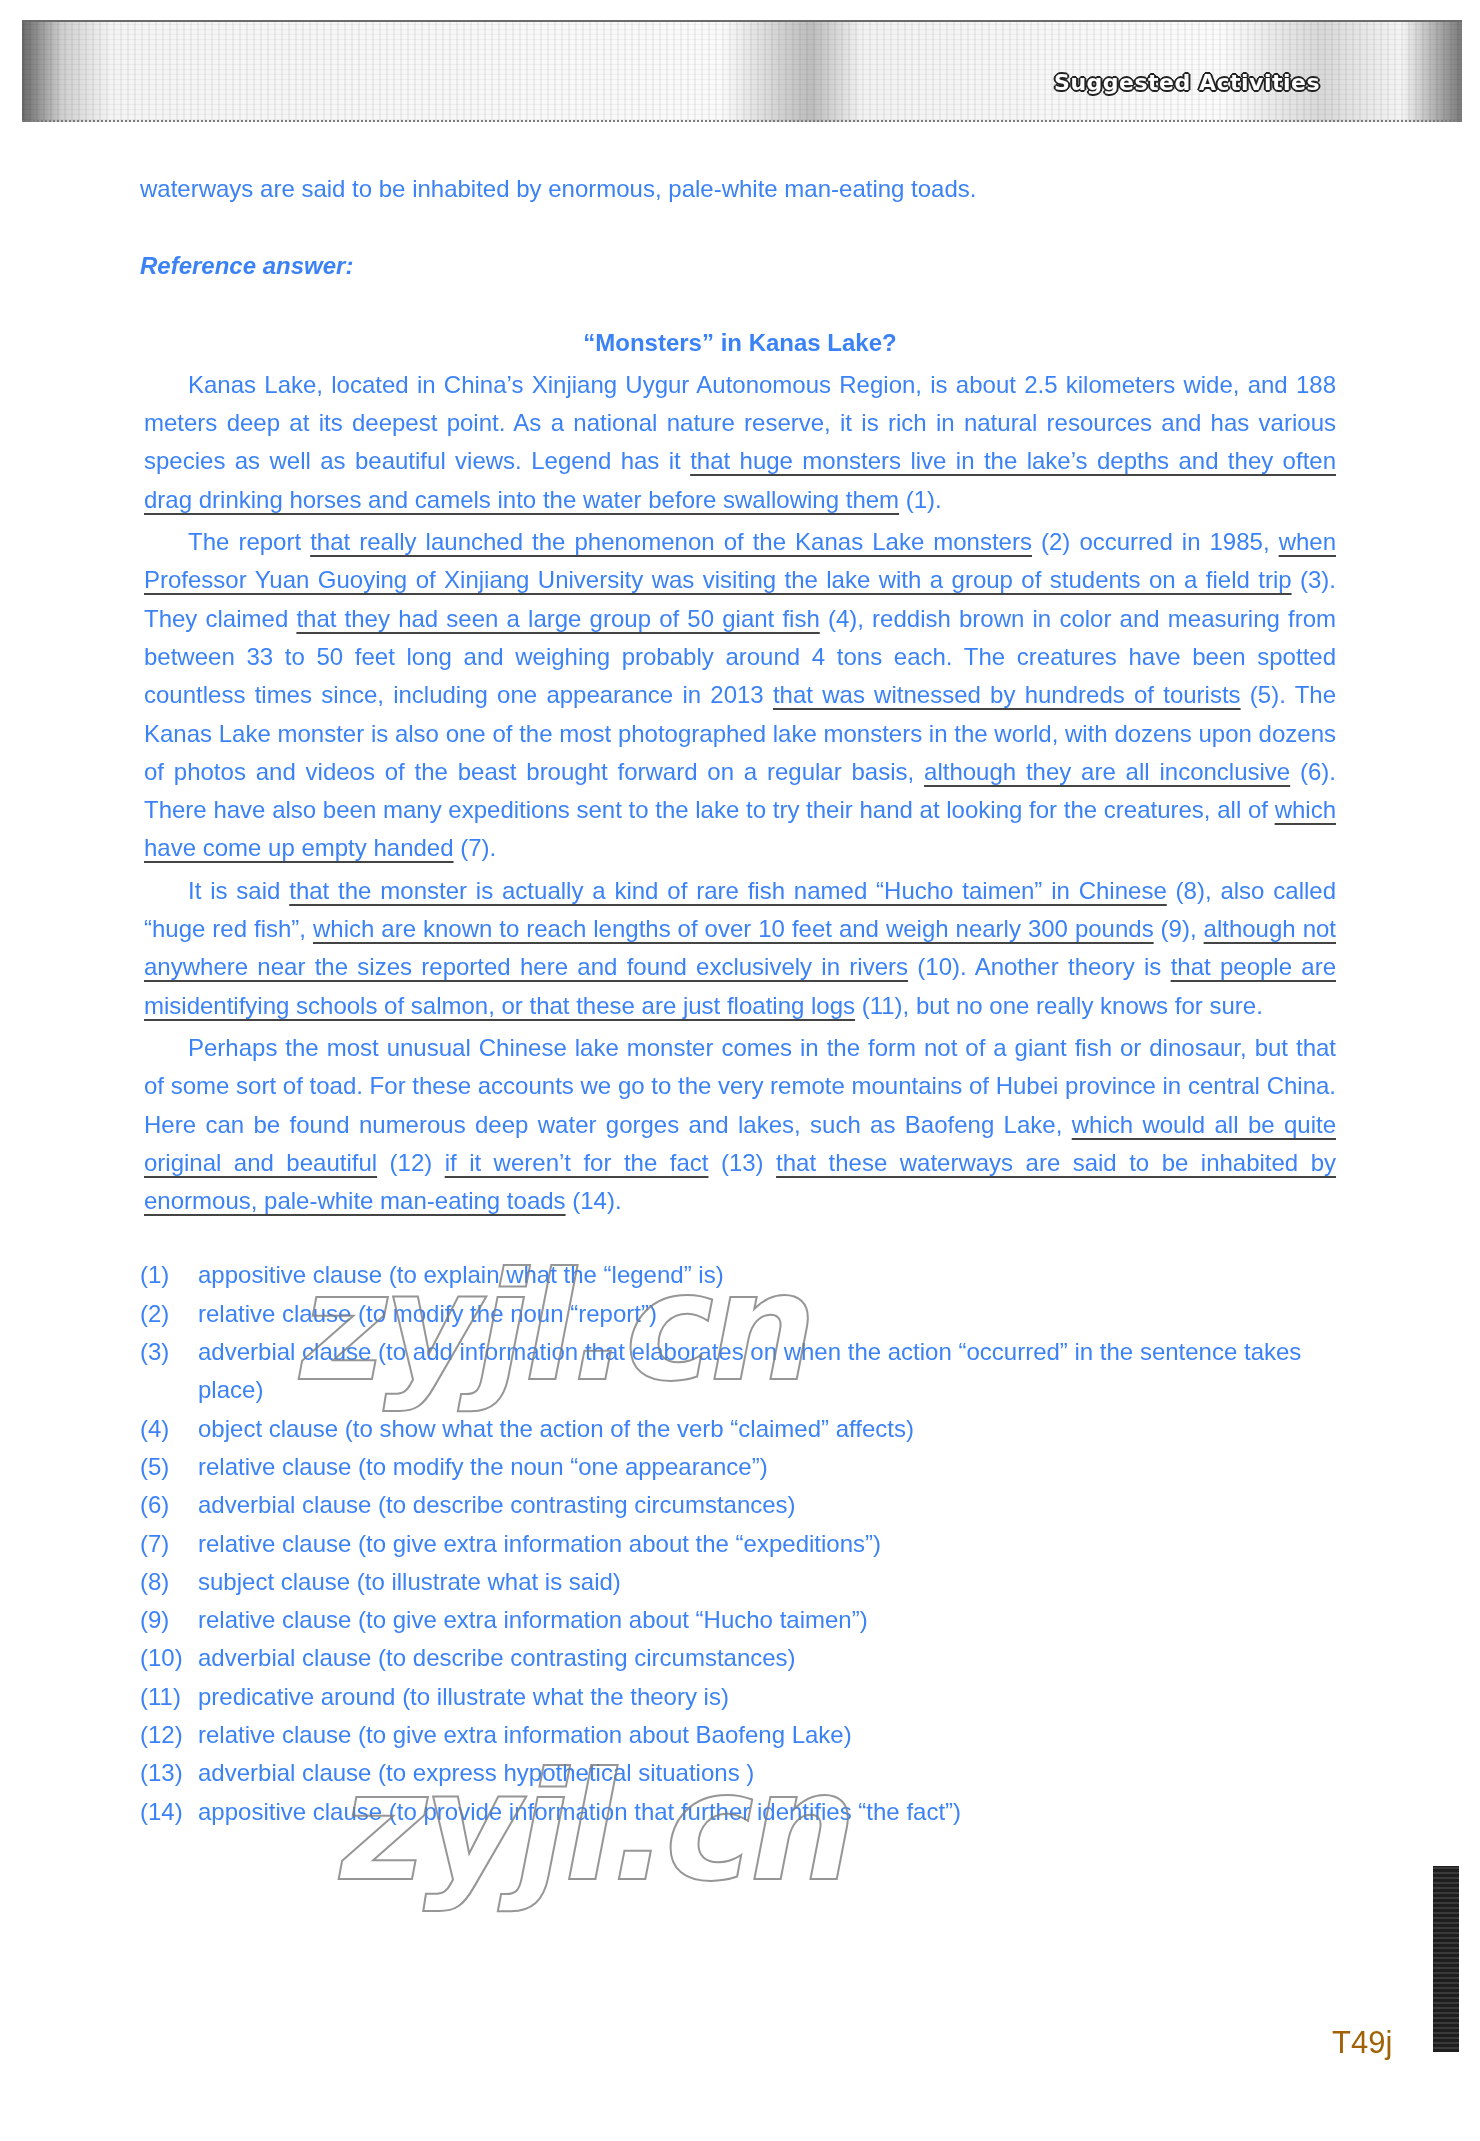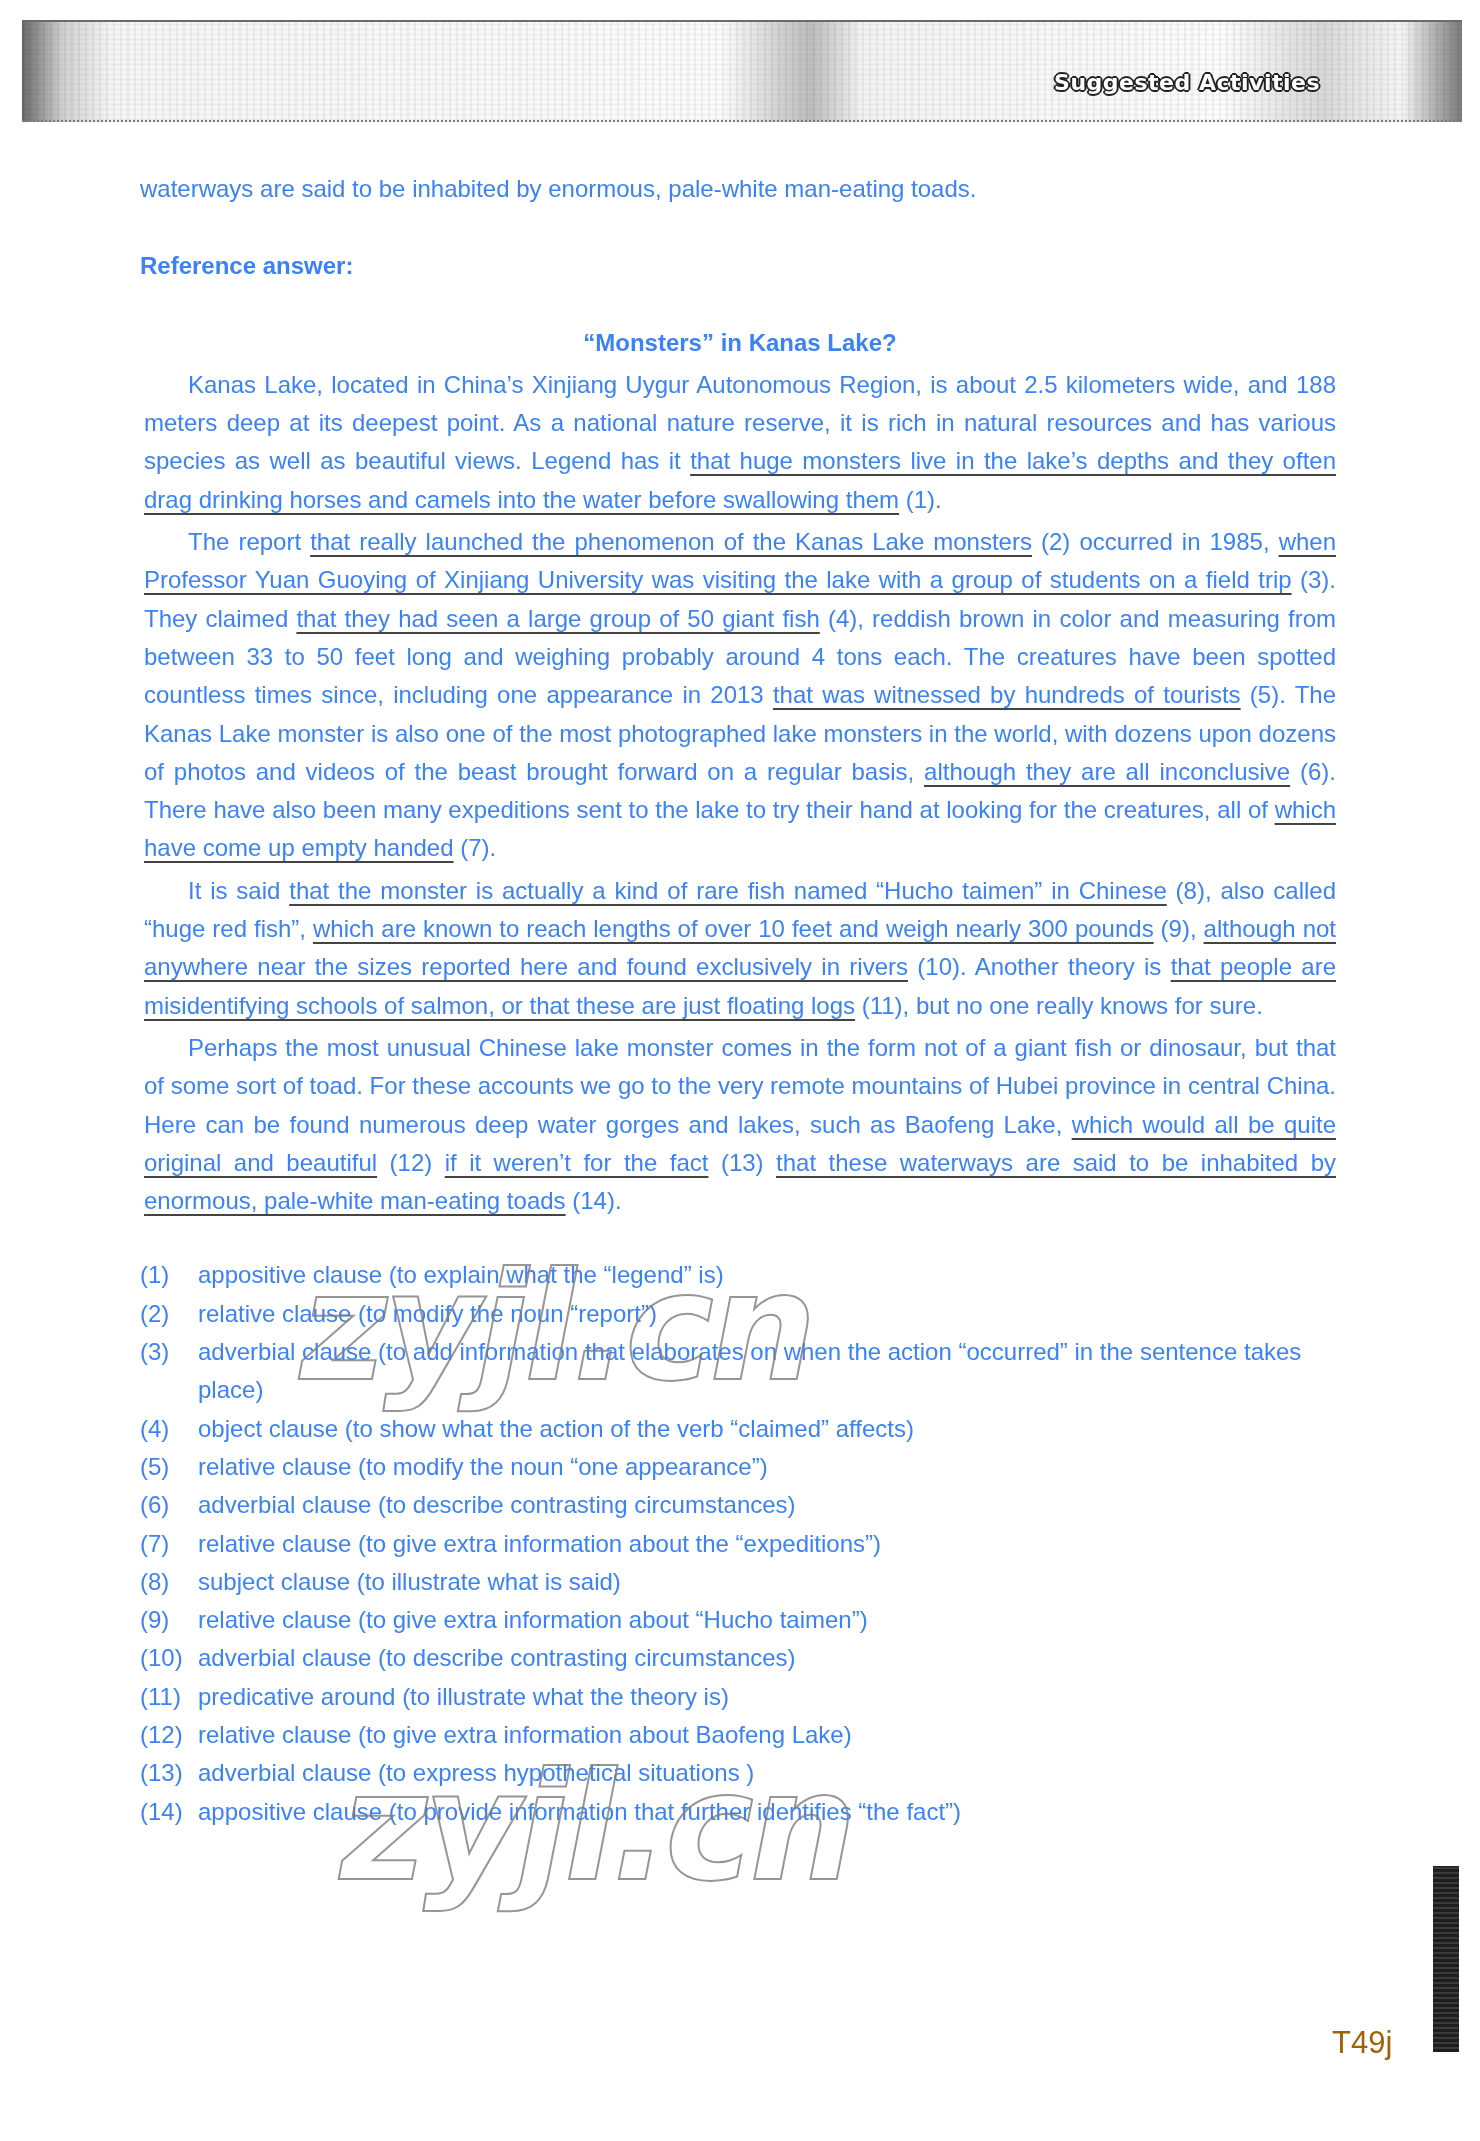--- a/index.html
+++ b/index.html
@@ -21,21 +21,21 @@
       letter-spacing: 0.5px; color: #ffffff;
       text-shadow: -2px 0 #222, 2px 0 #222, 0 -2px #222, 0 2px #222, -1px -1px #222, 1px 1px #222, -1px 1px #222, 1px -1px #222;
       margin-top: 18px;
     }
     .content {
       position: absolute; left: 140px; top: 170px; width: 1200px;
       font-family: "Liberation Sans", sans-serif; font-size: 24px; line-height: 38.3px;
       color: #3b82f6; text-align: justify;
     }
     .lead { margin: 0 0 39px 0; }
-    .ref-heading { font-weight: bold; margin: 0 0 38px 0; }
+    .ref-heading { font-weight: bold; margin: 0 0 38px 0; font-style: italic; }
     .essay-title { font-weight: bold; text-align: center; margin: 0; }
     .para { margin: 4px; text-indent: 44px; }
     u { text-decoration: underline; text-underline-offset: 5px; text-decoration-thickness: 1.5px; text-decoration-color: #444; }
     .answers { list-style: none; margin: 36px 0 0 0; padding: 0; }
     .answers li { display: flex; text-align: left; }
     .answers .num { width: 58px; flex: none; }
     .answers .txt { flex: 1; }
     .watermark {
       position: absolute; font-family: "DejaVu Sans", sans-serif; font-size: 150px; font-weight: bold;
       color: transparent; -webkit-text-stroke: 2px #7d7d7d; letter-spacing: -4px; pointer-events: none;

